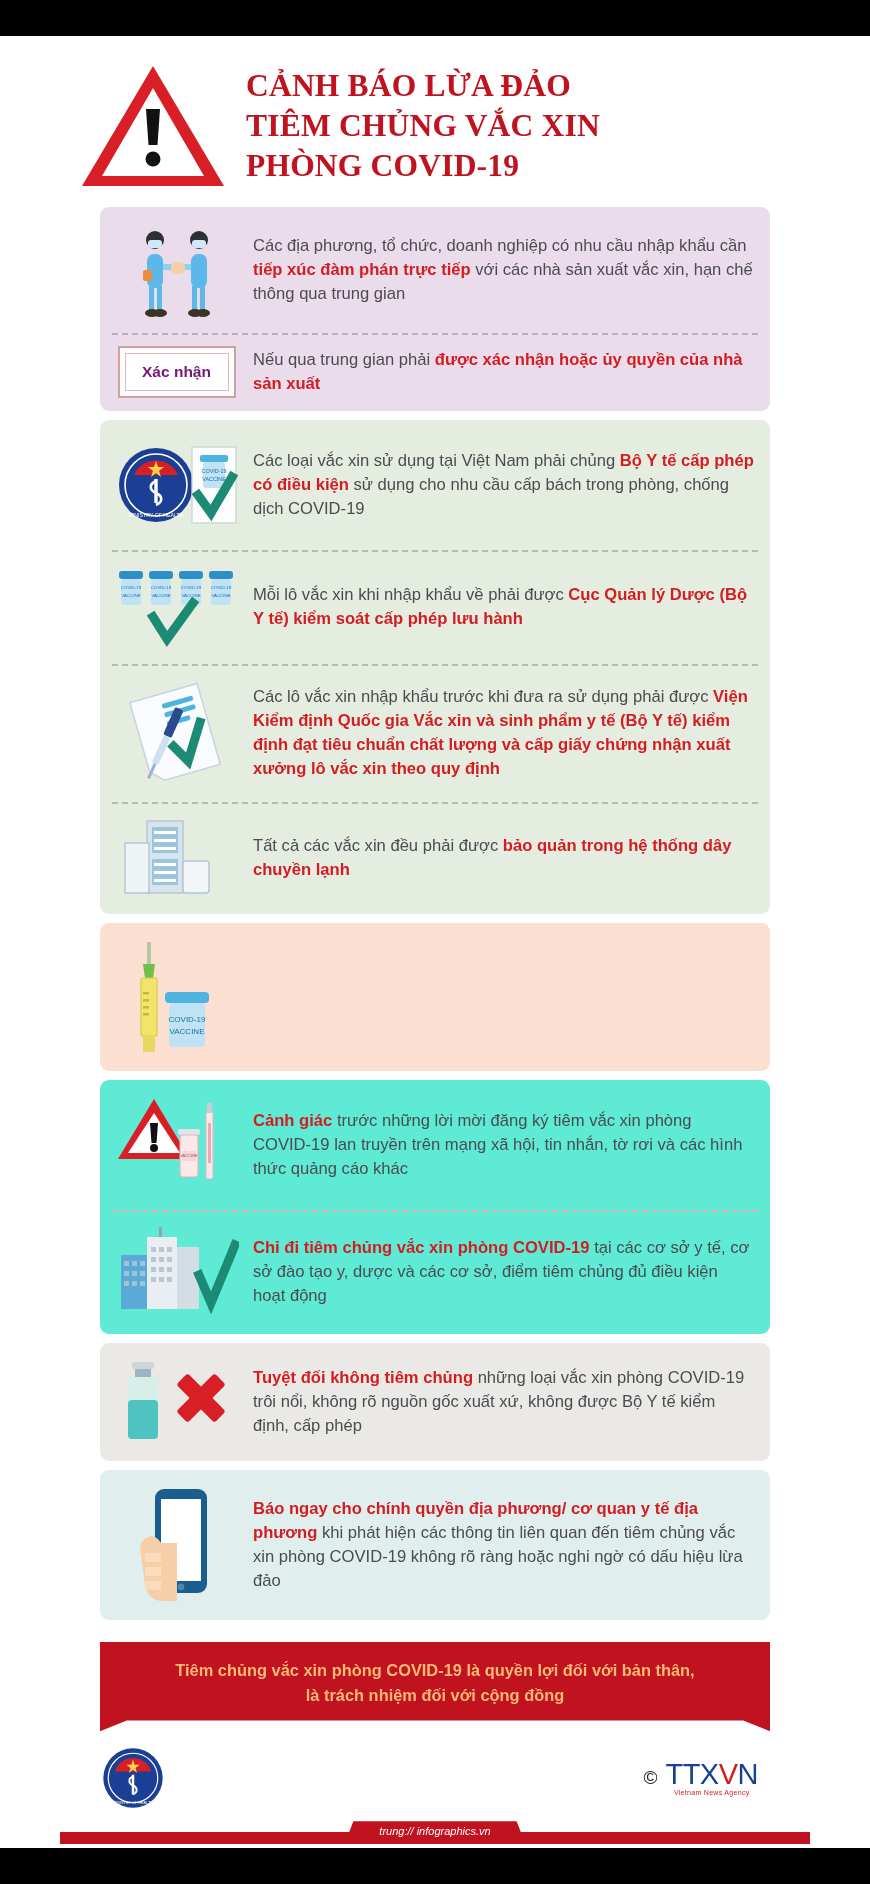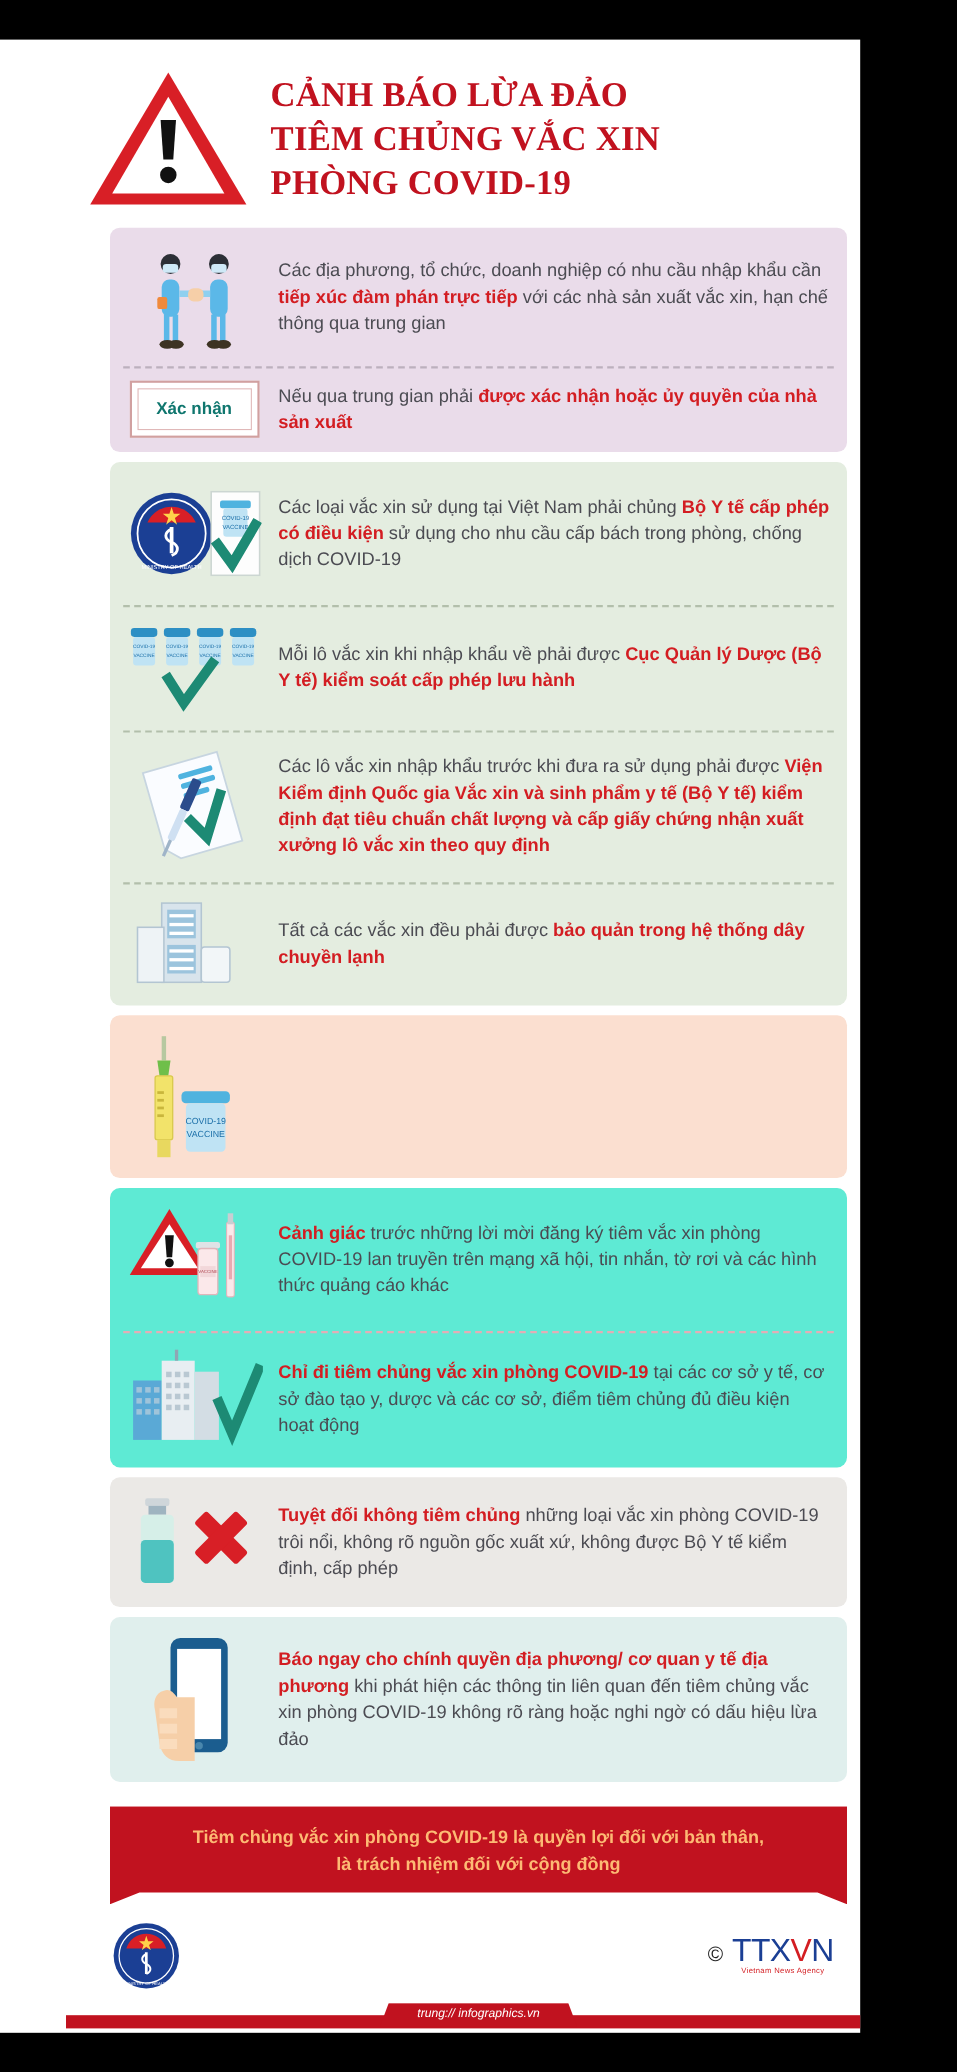--- a/index.html
+++ b/index.html
@@ -3,21 +3,21 @@
 <meta charset="utf-8">
 <style>
   * { box-sizing: border-box; margin: 0; padding: 0; }
   html, body {
     width: 870px; height: 1884px;
     background: #000;
     font-family: "Liberation Sans", sans-serif;
   }
   #page {
     position: relative;
-    width: 782px; height: 1884px;
+    width: 870px; height: 1884px;
     background: #000;
     overflow: hidden;
   }
   .sheet {
     position: absolute;
     left: 0; top: 36px;
     width: 870px; height: 1812px;
     background: #ffffff;
   }
 
@@ -84,21 +84,21 @@
     background: #fff;
     display: flex; align-items: center; justify-content: center;
     position: relative;
   }
   .stamp::after {
     content: "";
     position: absolute; inset: 5px;
     border: 1px solid #e0b8b8;
   }
   .stamp span {
-    color: #0f766e; font-weight: bold; font-size: 15.5px; position: relative; z-index: 2;
+    color: #701a75; font-weight: bold; font-size: 15.5px; position: relative; z-index: 2;
   }
 
   
   .ribbon-wrap { margin: 22px 100px 0 100px; }
   .ribbon {
     background: #c1121f;
     color: #fdba74;
     text-align: center;
     font-size: 16.4px;
     font-weight: bold;

